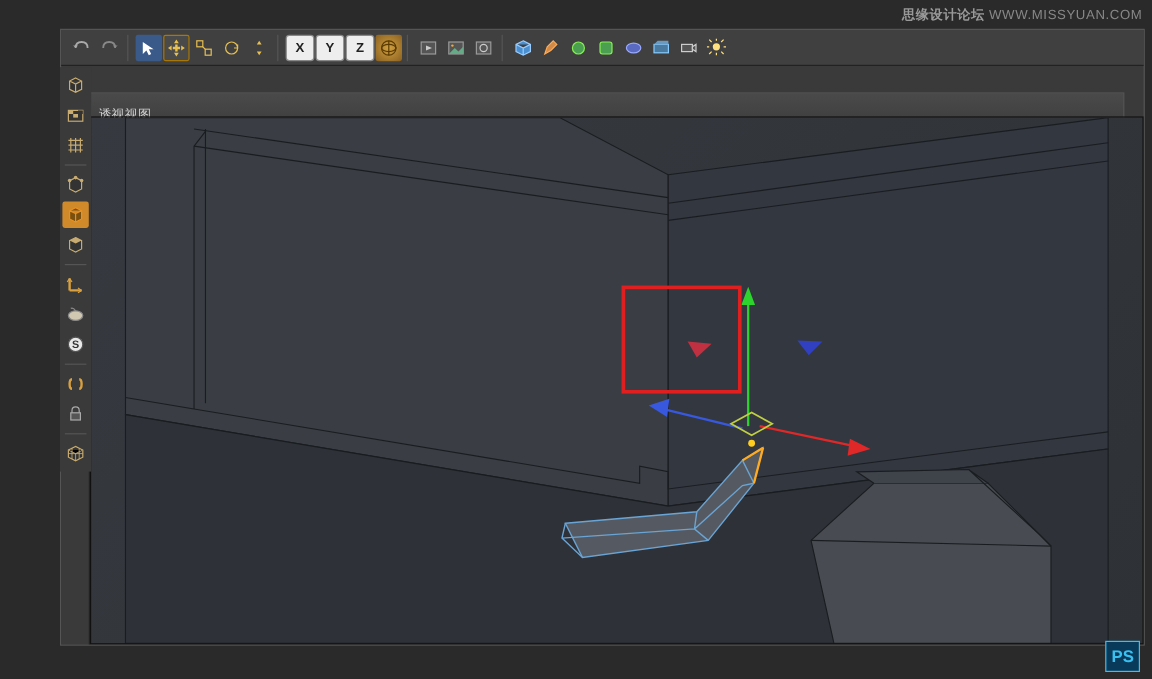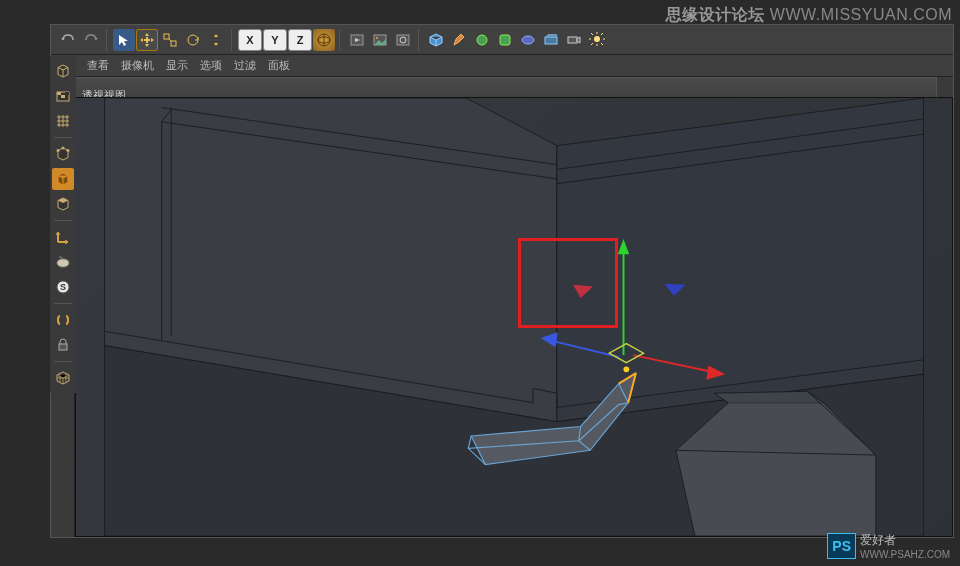--- a/index.html
+++ b/index.html
@@ -1,18 +1,18 @@
 <!DOCTYPE html>
 <html><head>
 <meta charset="utf-8">
 <style>
   * { box-sizing: border-box; margin: 0; padding: 0; }
   body { width: 960px; height: 566px; background: #2a2a2a; font-family: Arial, sans-serif; font-size: 11px; color: #ccc; overflow: hidden; position: relative; }
   .outer-frame { position: absolute; top: 24px; left: 50px; right: 6px; bottom: 28px; background: #3a3a3a; border: 1px solid #555; }
-  .top-watermark { position: absolute; top: 5px; right: 8px; color: #888; font-size: 16px; letter-spacing: 0.5px; margin-left: 48px; }
+  .top-watermark { position: absolute; top: 5px; right: 8px; color: #888; font-size: 11px; letter-spacing: 0.5px; margin-left: 48px; }
   .top-watermark .main { font-weight: bold; color: #999; }
   .toolbar { display: flex; align-items: center; height: 30px; background: #404040; padding: 2px 6px; gap: 2px; border-bottom: 1px solid #222; }
   .tool-btn { width: 22px; height: 22px; display: flex; align-items: center; justify-content: center; border-radius: 2px; cursor: pointer; }
   .tool-btn.blue { background: #3a5a8a; }
   .tool-btn.active-orange { background: #4a4a4a; border: 1px solid #aa7700; }
   .tool-btn.yellow-icon { color: #e8c050; }
   .tool-grp { display: flex; gap: 1px; margin-right: 4px; border-right: 1px solid #555; padding-right: 4px; }
   .tool-grp:last-child { border-right: none; }
   .axis-btn { width: 24px; height: 22px; background: #eee; color: #222; font-weight: bold; font-size: 11px; display: flex; align-items: center; justify-content: center; border-radius: 3px; border: 1px solid #888; cursor: pointer; }
   .globe-btn { background: radial-gradient(circle, #d0a040, #8a6020); }
@@ -165,29 +165,20 @@
         </div>
       <div class="tool-btn">
           <svg class="icon" viewBox="0 0 16 16">
             <circle cx="8" cy="7" r="3" fill="#ffe080"></circle>
             <path d="M8 2 V0 M8 14 V12 M2 7 H0 M16 7 H14 M4 3 L2 1 M12 3 L14 1 M4 11 L2 13 M12 11 L14 13" stroke="#ffe080"></path>
           </svg>
         </div>
     </div>
   </div>
 
-  <div class="menubar">
-    <div class="menu-icon"></div>
-    <span>查看</span>
-    <span>摄像机</span>
-    <span>显示</span>
-    <span>选项</span>
-    <span>过滤</span>
-    <span>面板</span>
-  </div>
 
   <div class="viewport-container">
 
     <div class="left-panel">
       <div class="panel-btn">
           <svg class="icon" viewBox="0 0 16 16">
             <circle cx="4" cy="4" r="1.5" fill="#aaa"></circle>
             <circle cx="12" cy="4" r="1.5" fill="#aaa"></circle>
             <circle cx="4" cy="12" r="1.5" fill="#aaa"></circle>
             <circle cx="12" cy="12" r="1.5" fill="#aaa"></circle>
@@ -327,17 +318,13 @@
         <path d="M2 5 L8 2 L14 5 L14 11 L8 14 L2 11 Z" fill="#333" stroke="#c8ab70"></path>
         <path d="M2 5 L8 8 L14 5 M8 8 V14 M5 3.5 L5 12.5 M11 3.5 L11 12.5 M2 8 L14 8" stroke="#c8ab70" stroke-width="0.7"></path>
       </svg>
     </div>
 </div>
 
 <div class="red-square"></div>
 
 <div class="bottom-watermark">
   <span class="ps">PS</span>
-  <span>
-    <span class="txt">爱好者</span>
-    <span class="url">WWW.PSAHZ.COM</span>
-  </span>
 </div>
 
 </body></html>

